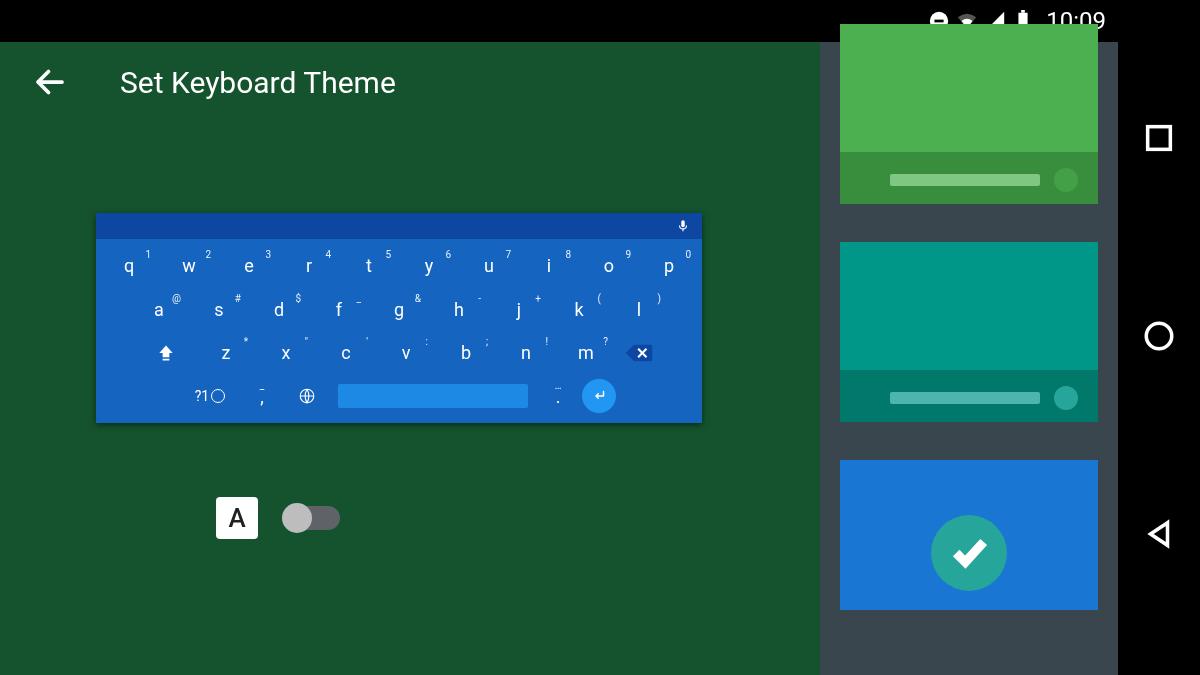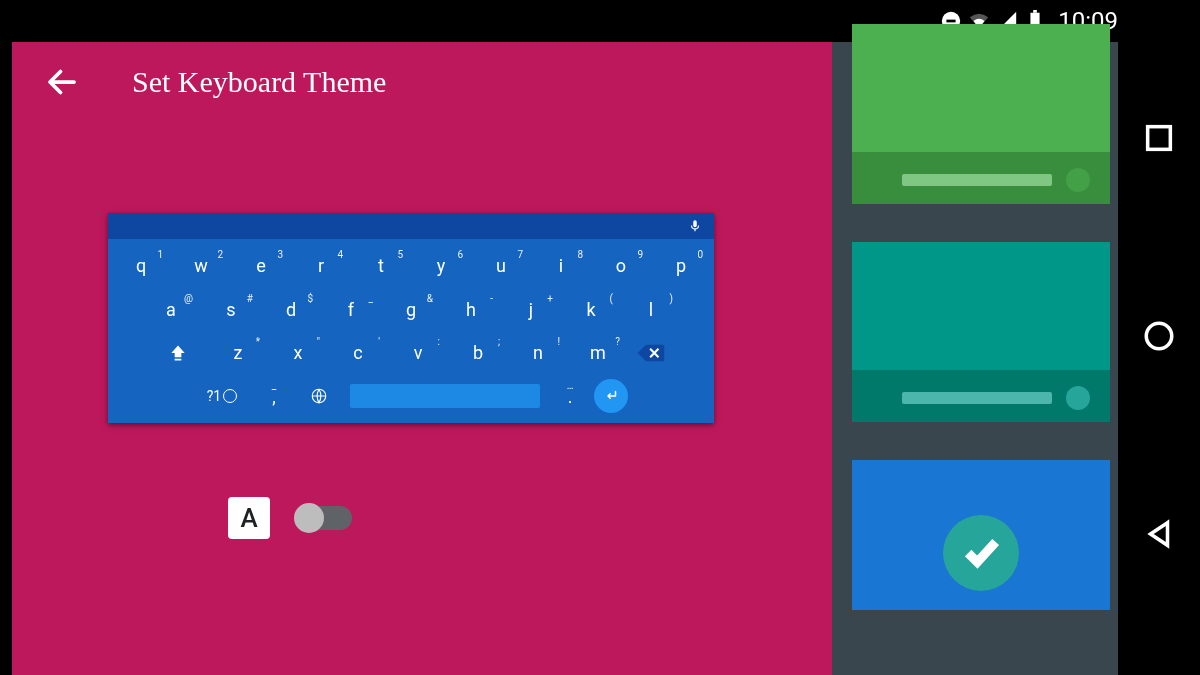--- a/index.html
+++ b/index.html
@@ -1,27 +1,27 @@
 <!DOCTYPE html>
 <html><head>
 <meta charset="utf-8">
 <style>
 * { margin: 0; padding: 0; box-sizing: border-box; font-family: Roboto, Arial, sans-serif; }
 html, body { width: 1200px; height: 675px; background: #000; overflow: hidden; }
 
-.screen { position: absolute; left: 12px; top: 0; width: 1118px; height: 675px; background: #be185d; }
+.screen { position: absolute; left: 0; top: 0; width: 1118px; height: 675px; background: #14532d; }
 
 
 .status-bar { position: absolute; left: 0; top: 0; width: 1118px; height: 42px; background: #000; color: #fff; display: flex; justify-content: flex-end; align-items: center; padding-right: 12px; gap: 6px; }
 .status-bar .time { font-size: 24px; font-weight: 400; margin-left: 6px; }
 .status-bar svg { width: 22px; height: 22px; }
 
 
 .app-bar { position: absolute; left: 0; top: 42px; width: 820px; height: 80px; display: flex; align-items: center; padding-left: 30px; gap: 50px; color: #fff; }
-.app-bar .title { font-size: 30px; font-weight: 400; font-family: Liberation Serif, serif; }
+.app-bar .title { font-size: 30px; font-weight: 400; }
 .back-arrow { width: 40px; height: 40px; display: flex; align-items: center; justify-content: center; }
 
 
 .kbd-wrap { position: absolute; left: 96px; top: 213px; width: 606px; height: 210px; }
 .kbd { width: 100%; height: 100%; background: #1565C0; display: flex; flex-direction: column; box-shadow: 0 2px 6px rgba(0,0,0,.5); }
 .kbd-top { height: 26px; background: #0D47A1; display: flex; justify-content: flex-end; align-items: center; padding-right: 12px; }
 .kbd-top svg { width: 14px; height: 14px; fill: #fff; }
 .kbd-rows { flex: 1; display: flex; flex-direction: column; justify-content: space-evenly; padding: 4px 0; }
 .kbd-row { display: flex; justify-content: center; align-items: center; height: 42px; }
 .key { color: #fff; font-size: 18px; width: 60px; text-align: center; position: relative; }

